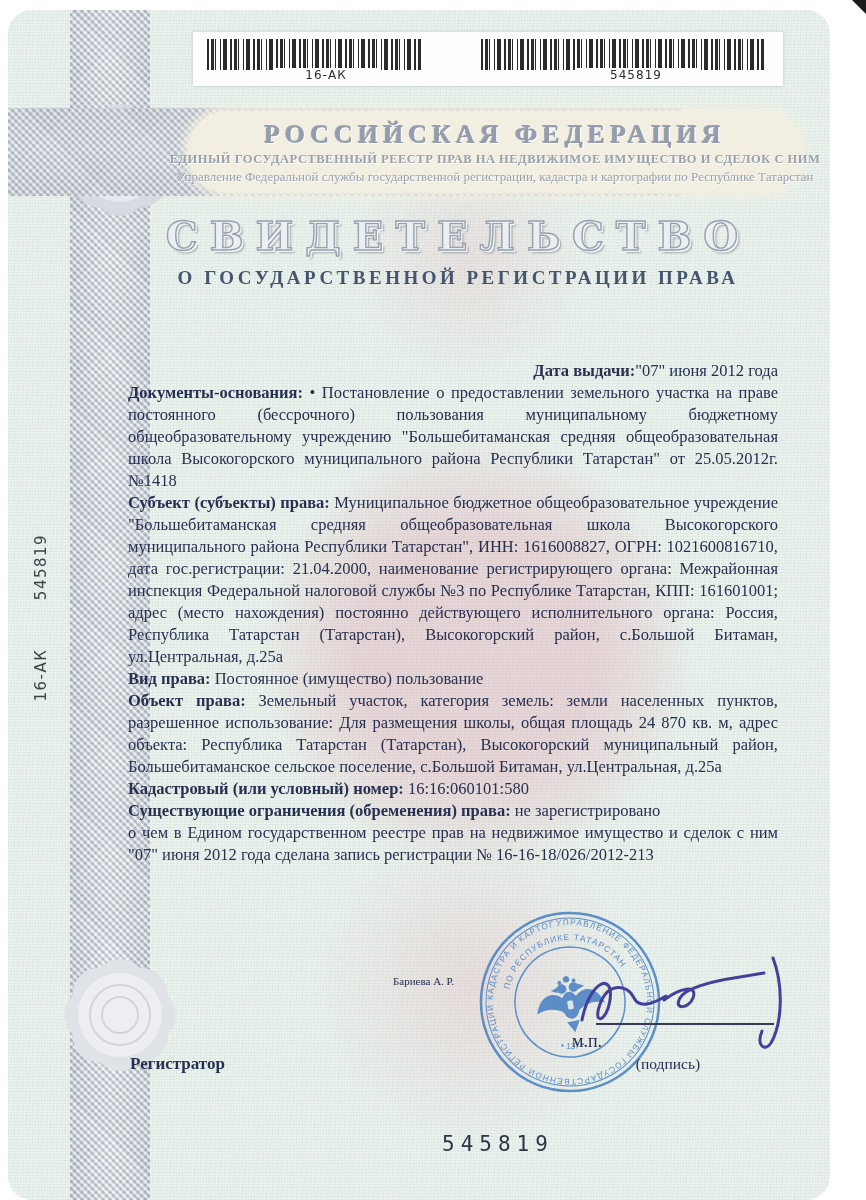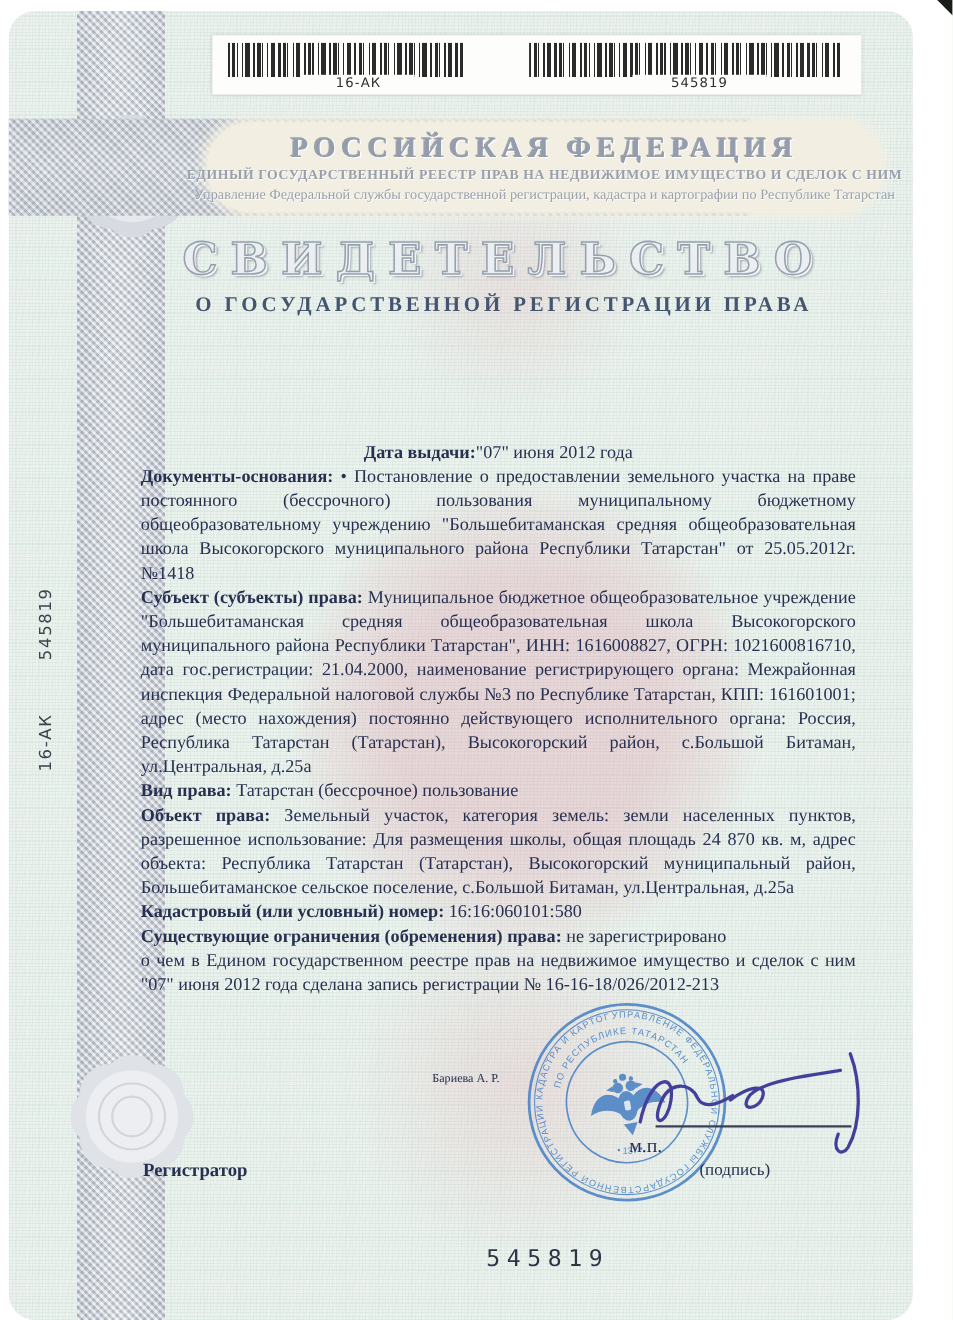--- a/index.html
+++ b/index.html
@@ -67,21 +67,21 @@
   
   .title-block{left:130px;top:202px;width:640px;text-align:center;}
   .title-main{font-family:"DejaVu Serif",serif;font-size:40px;font-weight:bold;letter-spacing:12px;
     color:#eceff2;-webkit-text-stroke:1.4px #97a1ae;
     text-shadow:2px 2px 0 rgba(255,255,255,.85), 3px 3px 2px rgba(100,110,125,.55);white-space:nowrap;}
   .title-sub{margin-top:8px;font-size:19px;font-weight:bold;letter-spacing:3.5px;color:#46556f;white-space:nowrap;}
 
   
   .content{left:120px;top:350px;width:650px;font-size:16.5px;line-height:22px;color:#273050;}
   .content p{margin:0;text-align:justify;}
-  .date-row{display:flex;justify-content:center;margin-top:40px;}
+  .date-row{display:flex;justify-content:flex-end;}
   .m-basis{margin-top:6px;}
   .m-subject{margin-top:10px;}
   .m-righttype{margin-top:6px;}
   .m-object{margin-top:2px;}
   .m-cad{margin-top:16px;}
   .m-restr{margin-top:6px;}
   .m-record{margin-top:4px;}
 
   
   .registrar-label{left:122px;top:1044px;font-size:17px;font-weight:bold;color:#273050;}
@@ -187,21 +187,21 @@
     <div class="title-sub">О ГОСУДАРСТВЕННОЙ РЕГИСТРАЦИИ ПРАВА</div>
   </div>
 
   <div class="content">
     <div class="date-row">
       <b>Дата выдачи:</b>
       <span>"07" июня 2012 года</span>
     </div>
     <p class="m-basis"><b>Документы-основания:</b> <span>• Постановление о предоставлении земельного участка на праве постоянного (бессрочного) пользования муниципальному бюджетному общеобразовательному учреждению "Большебитаманская средняя общеобразовательная школа Высокогорского муниципального района Республики Татарстан" от 25.05.2012г. №1418</span></p>
     <p class="m-subject"><b>Субъект (субъекты) права:</b> <span>Муниципальное бюджетное общеобразовательное учреждение "Большебитаманская средняя общеобразовательная школа Высокогорского муниципального района Республики Татарстан", ИНН: 1616008827, ОГРН: 1021600816710, дата гос.регистрации: 21.04.2000, наименование регистрирующего органа: Межрайонная инспекция Федеральной налоговой службы №3 по Республике Татарстан, КПП: 161601001; адрес (место нахождения) постоянно действующего исполнительного органа: Россия, Республика Татарстан (Татарстан), Высокогорский район, с.Большой Битаман, ул.Центральная, д.25а</span></p>
-    <p class="m-righttype"><b>Вид права:</b> <span>Татарстан (бессрочное) пользование</span></p>
+    <p class="m-righttype"><b>Вид права:</b> <span>Постоянное (имущество) пользование</span></p>
     <p class="m-object"><b>Объект права:</b> <span>Земельный участок, категория земель: земли населенных пунктов, разрешенное использование: Для размещения школы, общая площадь 24 870 кв. м, адрес объекта: Республика Татарстан (Татарстан), Высокогорский муниципальный район, Большебитаманское сельское поселение, с.Большой Битаман, ул.Центральная, д.25а</span></p>
     <p class="m-cad"><b>Кадастровый (или условный) номер:</b> <span>16:16:060101:580</span></p>
     <p class="m-restr"><b>Существующие ограничения (обременения) права:</b> <span>не зарегистрировано</span></p>
     <p class="m-record"><span>о чем в Едином государственном реестре прав на недвижимое имущество и сделок с ним  "07" июня 2012 года сделана запись регистрации № 16-16-18/026/2012-213</span></p>
   </div>
 
   <div class="registrar-label">Регистратор</div>
   <div class="registrar-name">Бариева А. Р.</div>
 
   <svg class="stamp" viewBox="0 0 190 190">

